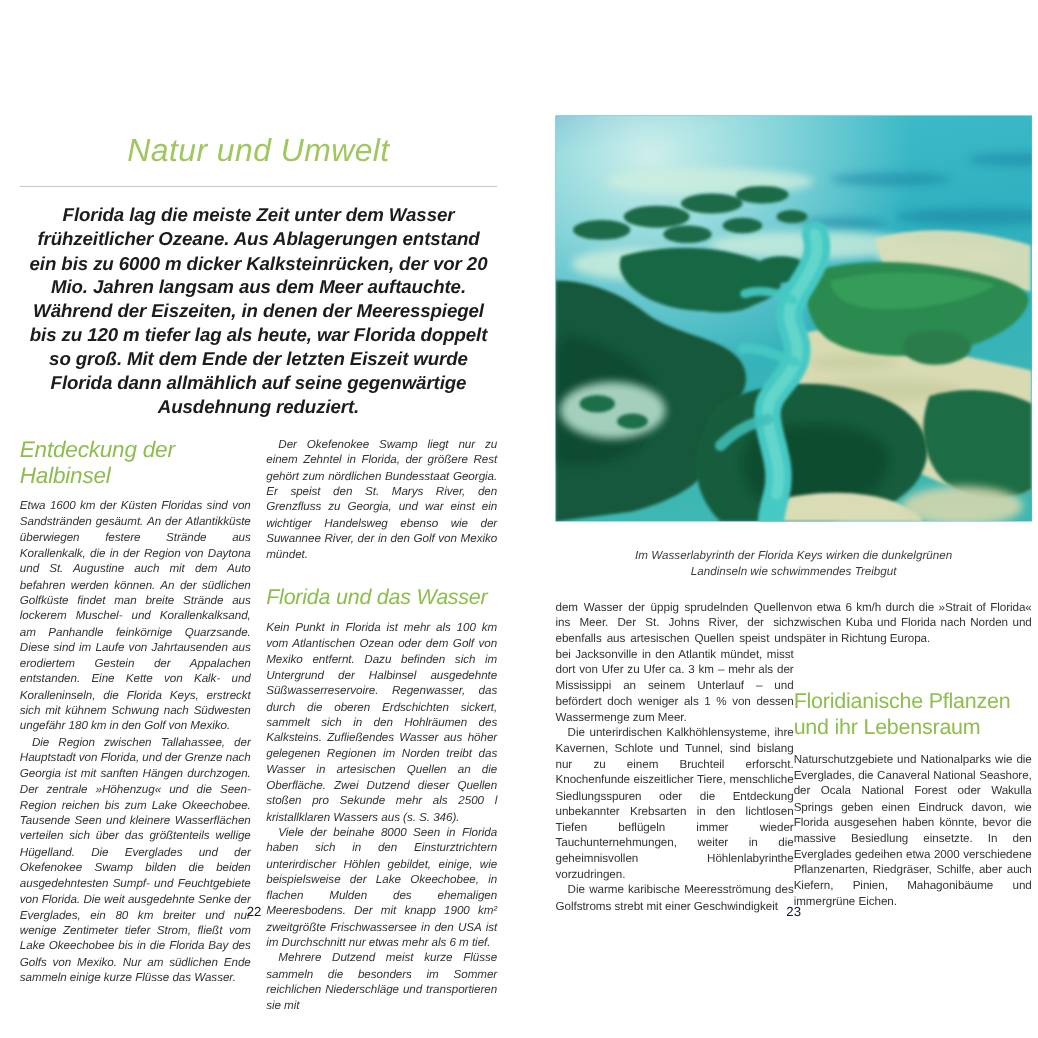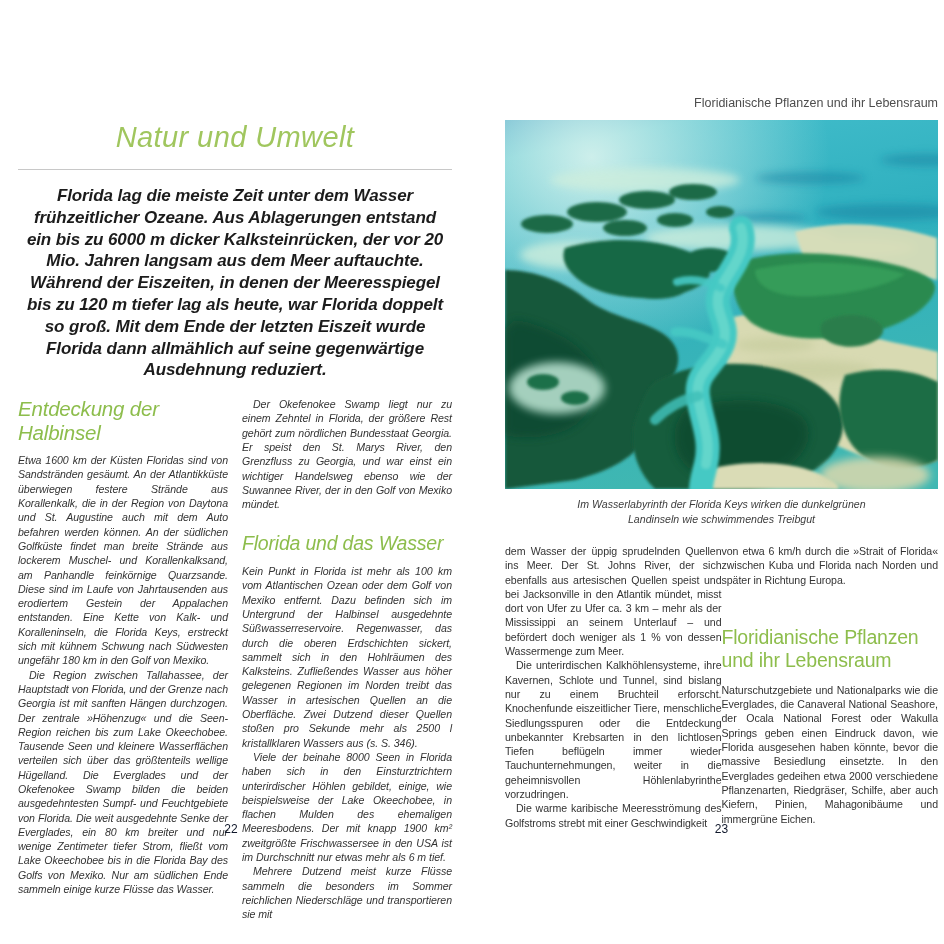--- a/index.html
+++ b/index.html
@@ -35,21 +35,21 @@
   .body{
     margin:0;font-size:10.6px;line-height:14.3px;text-align:justify;
     color:#333333;letter-spacing:-.05px;
   }
   .indent{text-indent:11px;}
 
   .running-head{text-align:right;font-size:12.5px;line-height:15px;color:#4d4d4d;}
   .photo{margin-top:9px;width:433px;height:369px;overflow:hidden;background:#2fb0bf;}
   .photo svg{display:block;}
   .caption{
-    margin-top:8px;text-align:center;font-style:italic;
+    margin-top:24px;text-align:center;font-style:italic;
     font-size:10.6px;line-height:14.5px;color:#3d3d3d;
   }
   .page-right .cols{margin-top:18px;gap:0;}
 
   .pagenum{
     position:absolute;top:822px;text-align:center;
     font-size:12px;color:#0f172a;
   }
   .pagenum-left{left:14px;width:434px;}
   .pagenum-right{left:505px;width:433px;}
@@ -75,21 +75,20 @@
         <h2 class="h2 h2-mid">Florida und das Wasser</h2>
         <p class="body">Kein Punkt in Florida ist mehr als 100 km vom Atlantischen Ozean oder dem Golf von Mexiko entfernt. Dazu befinden sich im Untergrund der Halbinsel ausgedehnte Süßwasserreservoire. Regenwasser, das durch die oberen Erdschichten sickert, sammelt sich in den Hohlräumen des Kalksteins. Zufließendes Wasser aus höher gelegenen Regionen im Norden treibt das Wasser in artesischen Quellen an die Oberfläche. Zwei Dutzend dieser Quellen stoßen pro Sekunde mehr als 2500 l kristallklaren Wassers aus (s. S. 346).</p>
         <p class="body indent">Viele der beinahe 8000 Seen in Florida haben sich in den Einsturztrichtern unterirdischer Höhlen gebildet, einige, wie beispielsweise der Lake Okeechobee, in flachen Mulden des ehemaligen Meeresbodens. Der mit knapp 1900 km² zweitgrößte Frischwassersee in den USA ist im Durchschnitt nur etwas mehr als 6 m tief.</p>
         <p class="body indent">Mehrere Dutzend meist kurze Flüsse sammeln die besonders im Sommer reichlichen Niederschläge und transportieren sie mit</p>
       </div>
     </div>
   </div>
   <div class="pagenum pagenum-left">22</div>
 
   <div class="page page-right">
-    <div class="running-head">Floridianische Pflanzen und ihr Lebensraum</div>
 
     <div class="photo">
       <svg viewBox="0 0 433 369" width="433" height="369" preserveAspectRatio="none">
         <defs>
           <linearGradient id="ocean" x1="0" y1="0" x2="0.25" y2="1">
             <stop offset="0" stop-color="#2e9cc0"></stop>
             <stop offset="0.10" stop-color="#41bcca"></stop>
             <stop offset="0.45" stop-color="#2fb0bf"></stop>
             <stop offset="1" stop-color="#3fb7b2"></stop>
           </linearGradient>

